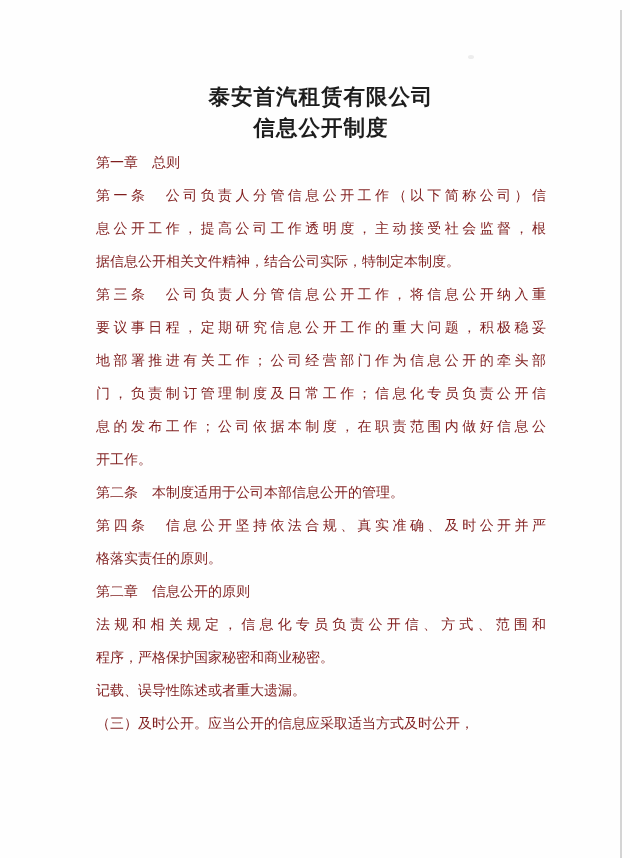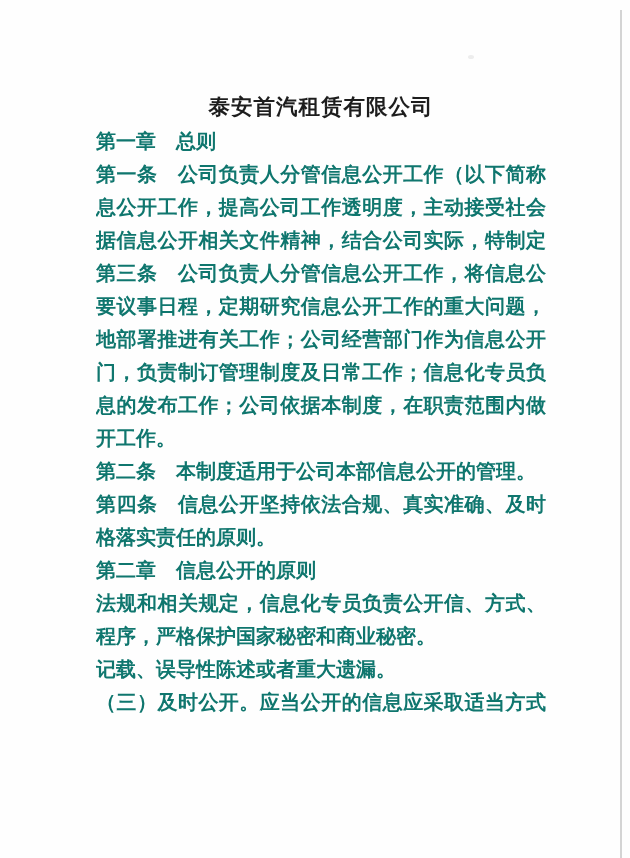--- a/index.html
+++ b/index.html
@@ -11,48 +11,47 @@
     position: relative;
     width: 630px;
     height: 858px;
     background: #fefefe;
     overflow: hidden;
     font-family: "Liberation Serif", "DejaVu Serif", serif;
   }
   .doc-content {
     position: absolute;
     left: 96px;
-    top: 92px;
+    top: 82px;
     width: 450px;
   }
   .doc-title {
     text-align: center;
     font-weight: bold;
     font-size: 21.5px;
     line-height: 31px;
     letter-spacing: 1px;
     color: #1d1d1d;
   }
   .doc-body {
     margin-top: 2px;
   }
   .para {
     margin: 0;
     padding: 0;
   }
   .line {
-    font-size: 20px;
+    font-size: 14px;
     line-height: 33px;
-    color: #0f766e;
+    color: #7f1d1d;
     text-align: justify;
     text-align-last: justify;
     white-space: normal;
     height: 33px;
     overflow: hidden;
-    font-weight: bold;
   }
   .line.last {
     text-align-last: left;
   }
   .edge-line {
     position: absolute;
     left: 620px;
     top: 10px;
     bottom: 0;
     width: 2px;
@@ -69,20 +68,21 @@
     border-radius: 50%;
   }
 </style>
 </head>
 <body>
 
 <div class="scan-page">
   <div class="doc-content">
     <div class="doc-title">
       <div>泰安首汽租赁有限公司</div>
+      <div>信息公开制度</div>
     </div>
     <div class="doc-body">
         <div class="para chapter-heading">
           <div class="line last">第一章　总则</div>
         </div>
         <div class="para article">
           <div class="line">第一条　公司负责人分管信息公开工作（以下简称公司）信</div>
           <div class="line">息公开工作，提高公司工作透明度，主动接受社会监督，根</div>
           <div class="line last">据信息公开相关文件精神，结合公司实际，特制定本制度。</div>
         </div>

